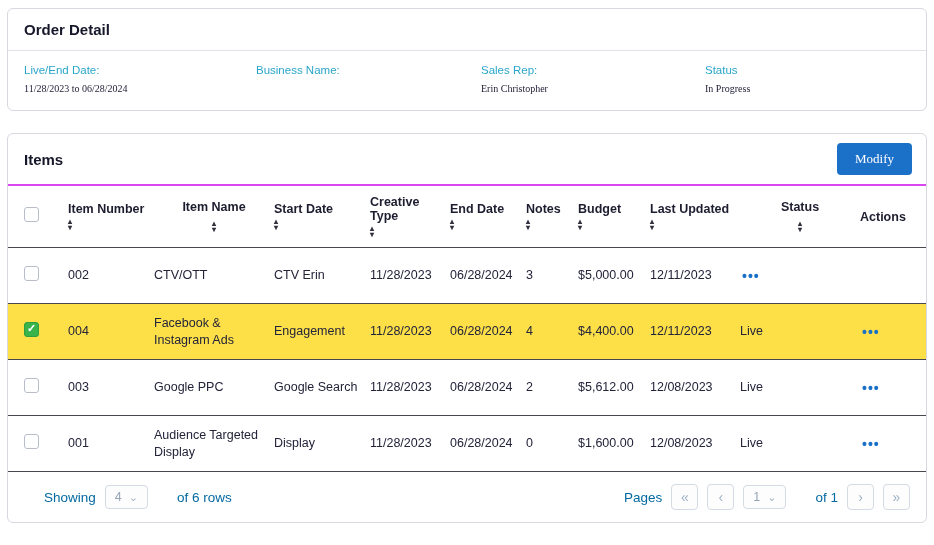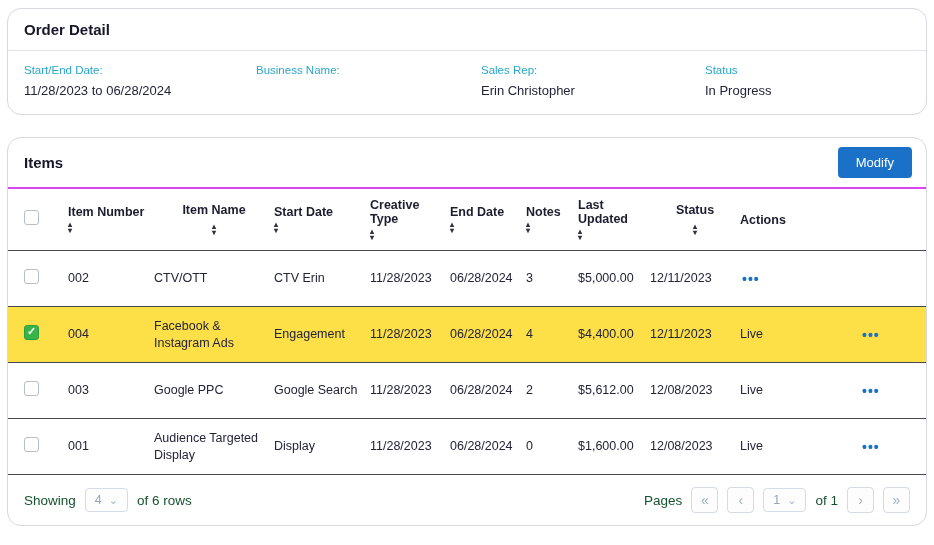--- a/index.html
+++ b/index.html
@@ -7,47 +7,47 @@
   body {
     width: 934px; height: 545px;
     font-family: "Liberation Sans", sans-serif;
     color: #23233a;
     overflow: hidden;
   }
   .page { padding: 8px 7px; }
   .card {
     background: #fff;
     border: 1px solid #d8d8e0;
-    border-radius: 14px;
+    border-radius: 6px;
   }
   .order-card { margin-bottom: 22px; }
   .card-title {
     font-size: 15px; font-weight: bold; color: #17172b;
     padding: 12px 16px;
   }
   .order-card .card-title { border-bottom: 1px solid #e2e2ea; }
   .order-fields {
     display: grid;
     grid-template-columns: 232px 225px 224px 1fr;
     padding: 13px 16px 16px;
   }
   .field-label { color: #2aa6c9; font-size: 11.5px; margin-bottom: 7px; }
-  .field-value { font-size: 13px; color: #23233a; }
+  .field-value { font-size: 10px; color: #23233a; font-family: Liberation Serif, serif; }
 
   
   .items-header {
     display: flex; align-items: center; justify-content: space-between;
     padding: 9px 14px 9px 16px;
     border-bottom: 2px solid #d946ef;
   }
   .items-header .card-title { padding: 0; }
   .modify-btn {
     background: #1b70c8; color: #fff; border: none; border-radius: 4px;
     font-size: 13px; padding: 8px 18px; cursor: pointer;
-    font-family: Liberation Sans, sans-serif;
+    font-family: Liberation Serif, serif;
   }
   .trow {
     display: grid;
     grid-template-columns: 44px 86px 120px 96px 80px 76px 52px 72px 90px 120px 1fr;
     align-items: center;
     padding: 0 16px;
     border-bottom: 1px solid #47474f;
     min-height: 56px;
   }
   .thead { min-height: 62px; }
@@ -99,32 +99,32 @@
     font-size: 12.5px; cursor: pointer;
   }
   .select-box .chev { font-size: 11px; line-height: 8px; color: #a7b4c6; }
   .pg-btn {
     width: 27px; height: 26px;
     display: inline-flex; align-items: center; justify-content: center;
     border: 1px solid #d4dbe4; border-radius: 4px;
     color: #9fb1c6; background: #fdfdfe; font-size: 14px;
     cursor: pointer; font-family: "Liberation Sans", sans-serif;
   }
-  .foot-label { color: #14532d; }
+  .foot-label { color: #0369a1; margin-left: 20px; }
 </style>
 </head>
 <body>
 
 <div class="page">
 
   <section class="card order-card">
     <div class="card-title">Order Detail</div>
     <div class="order-fields">
       <div class="field">
-        <div class="field-label">Start/End Date:</div>
+        <div class="field-label">Live/End Date:</div>
         <div class="field-value">11/28/2023 to 06/28/2024</div>
       </div>
       <div class="field">
         <div class="field-label">Business Name:</div>
       </div>
       <div class="field">
         <div class="field-label">Sales Rep:</div>
         <div class="field-value">Erin Christopher</div>
       </div>
       <div class="field">
@@ -159,20 +159,24 @@
       <div class="th">
         <span>Creative Type</span>
         <span class="sort"></span>
       </div>
       <div class="th">
         <span>End Date</span>
         <span class="sort"></span>
       </div>
       <div class="th">
         <span>Notes</span>
+        <span class="sort"></span>
+      </div>
+      <div class="th">
+        <span>Budget</span>
         <span class="sort"></span>
       </div>
       <div class="th">
         <span>Last Updated</span>
         <span class="sort"></span>
       </div>
       <div class="th th-inline">
         <span>Status</span>
         <span class="sort"></span>
       </div>

